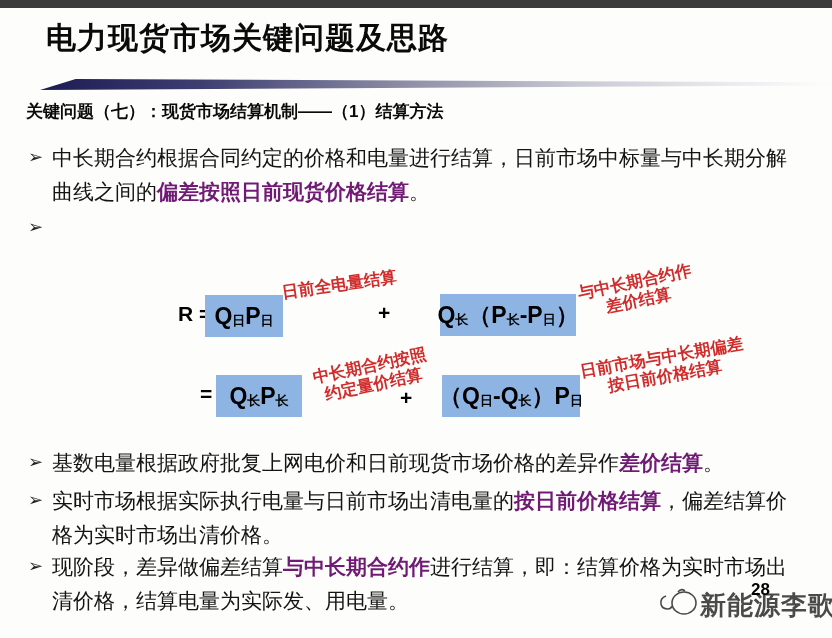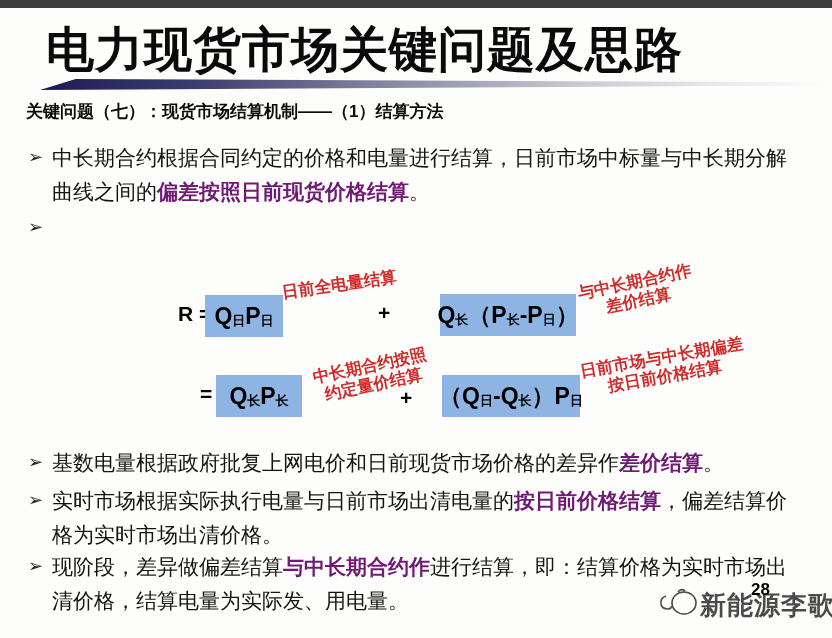--- a/index.html
+++ b/index.html
@@ -6,21 +6,21 @@
   body{
     width:832px;height:638px;position:relative;overflow:hidden;
     background:#fdfdfb;
     font-family:"Liberation Sans","DejaVu Sans",sans-serif;
     color:#111;
   }
   .abs{position:absolute;}
   .top-bar{left:0;top:0;width:832px;height:8px;background:#3b3b3b;}
   .title{
     left:46px;top:18px;width:760px;
-    font-size:48px;font-weight:800;letter-spacing:1px;color:#0a0a0a;
+    font-size:30px;font-weight:800;letter-spacing:1px;color:#0a0a0a;
     white-space:nowrap;
   }
   .wedge{
     left:40px;top:79px;width:792px;height:11px;
     background:linear-gradient(90deg,#1c1c54 0%,#3d3d70 20%,#8a8aa5 45%,#c9c9d4 68%,#efeff3 90%,rgba(255,255,255,0) 100%);
     clip-path:polygon(0 100%,4.5% 0,100% 30%,100% 58%);
   }
   .subtitle{
     left:26px;top:100px;width:780px;
     font-size:17px;font-weight:800;color:#0a0a0a;white-space:nowrap;

